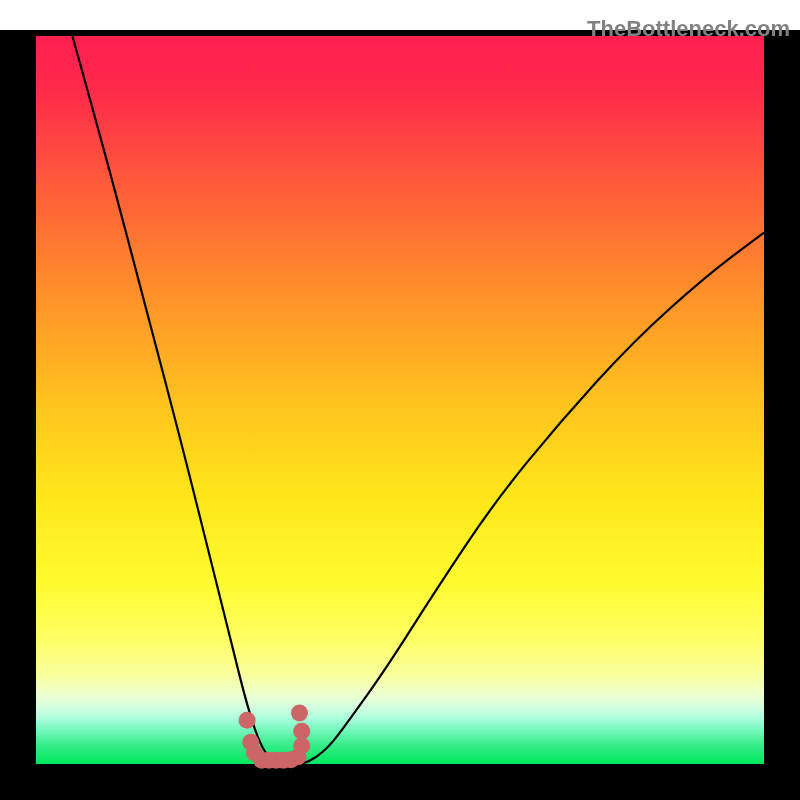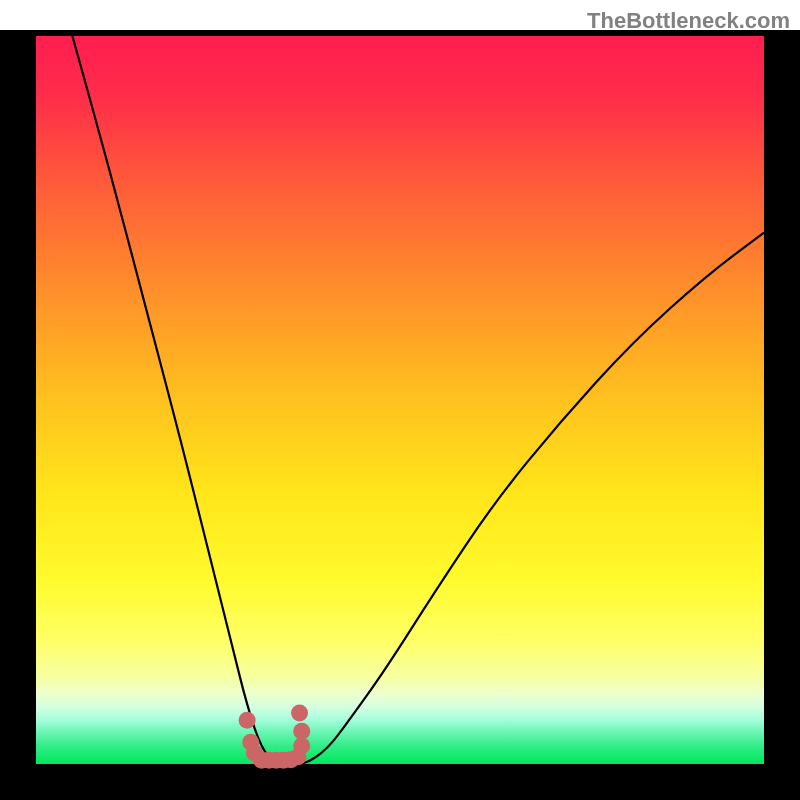--- a/index.html
+++ b/index.html
@@ -1,19 +1,19 @@
 <!DOCTYPE html>
 <html><head>
 <meta charset="utf-8">
 <style>
   body { margin: 0; padding: 0; background: #fff; }
   .container { position: relative; width: 800px; height: 800px; }
   .watermark {
     position: absolute;
-    top: 8px;
+    top: 16px;
     right: 10px;
     font-family: Arial, sans-serif;
     font-size: 22px;
     font-weight: 600;
     color: #818181;
     z-index: 10;
   }
   svg { display: block; }
 </style>
 </head>

